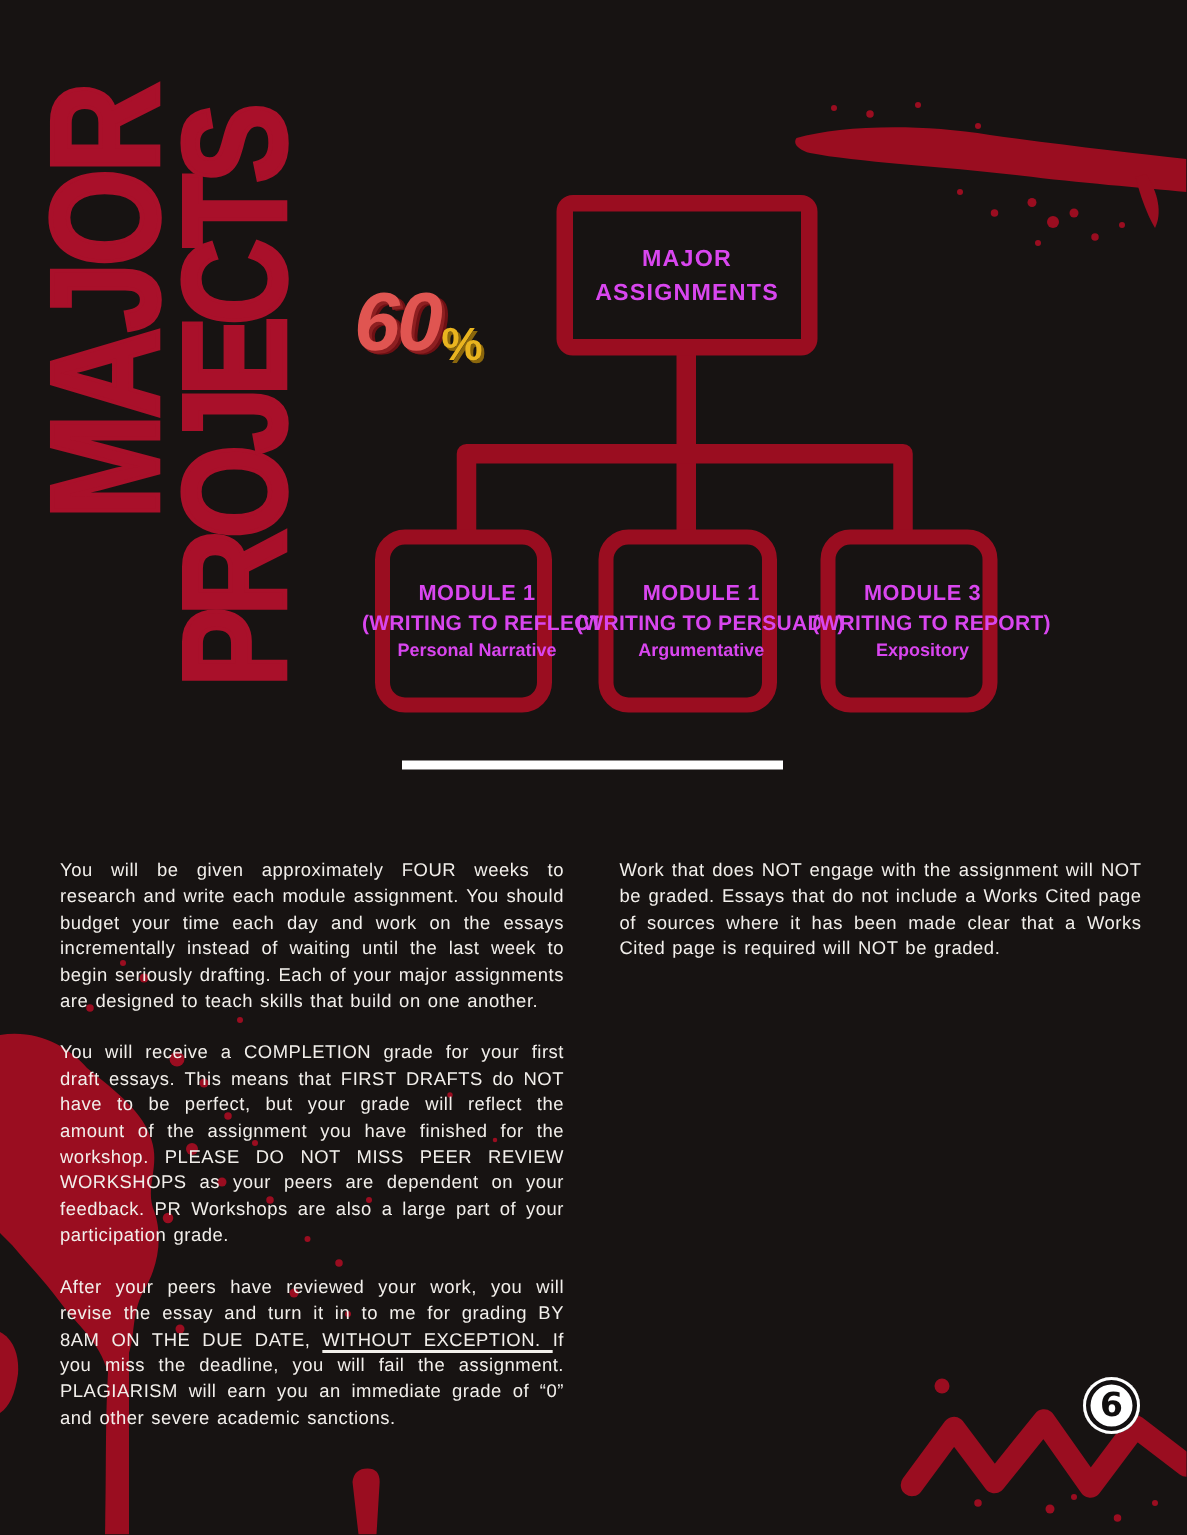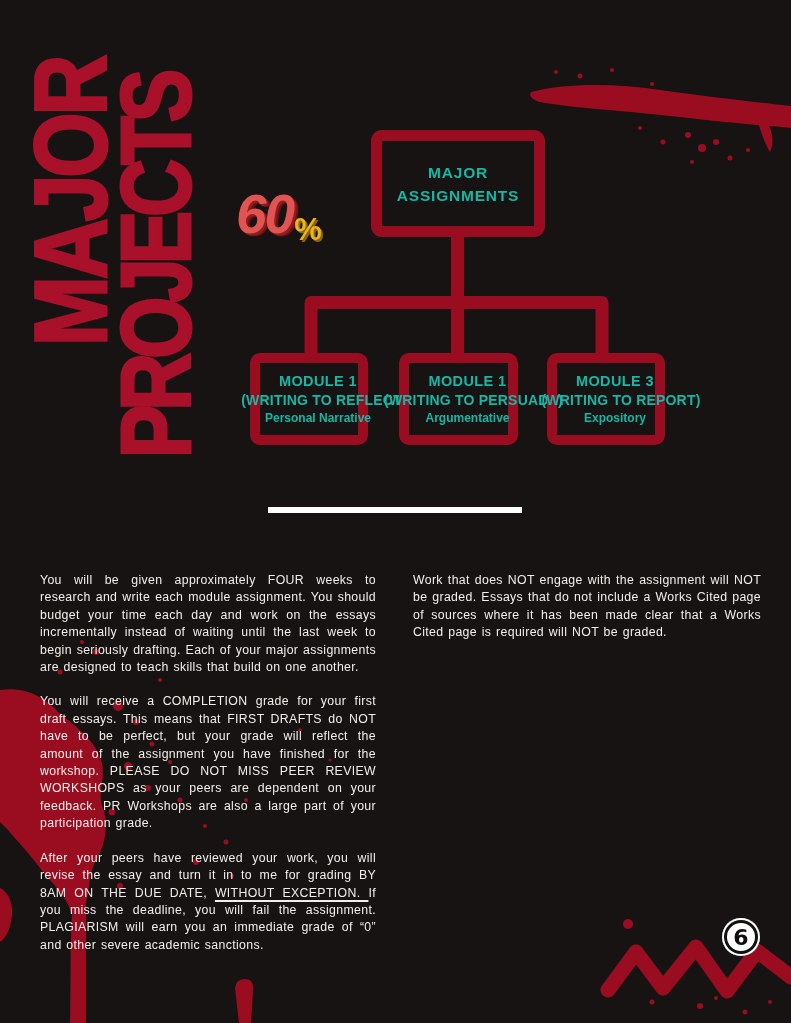--- a/index.html
+++ b/index.html
@@ -47,25 +47,25 @@
   }
   .weight .sym{
     font-size:31px;color:var(--sym-color);margin-left:1px;vertical-align:-7px;display:inline-block;
     text-shadow:2px 2px 0 #8a660c;
   }
 
   
   .box{
     position:absolute;z-index:2;border:11px solid var(--accent);border-radius:11px;
     display:flex;flex-direction:column;align-items:center;justify-content:center;
-    text-align:center;color:#14b8a6;font-weight:700;
+    text-align:center;color:#d946ef;font-weight:700;
   }
   .rootbox{left:371px;top:130px;width:174px;height:107px;font-size:15.5px;line-height:23px;letter-spacing:.8px;}
   .rootbox .lbl{width:140px;}
-  .module{top:353px;width:118px;height:92px;border-width:10px;border-radius:10px;padding-left:18px;}
+  .module{top:353px;width:118px;height:122px;border-width:10px;border-radius:20px;padding-left:18px;}
   .m1{left:250px;}
   .m2{left:399px;width:119px;}
   .m3{left:547px;}
   .module .t1{font-size:14.5px;letter-spacing:.4px;white-space:nowrap;}
   .module .t2{font-size:14px;letter-spacing:.2px;white-space:nowrap;margin-top:3px;margin-left:12px;}
   .module .t3{font-size:12px;white-space:nowrap;margin-top:3px;}
 
   .divider{position:absolute;left:268px;top:507px;width:254px;height:6px;background:#fff;z-index:2;}
 
   

